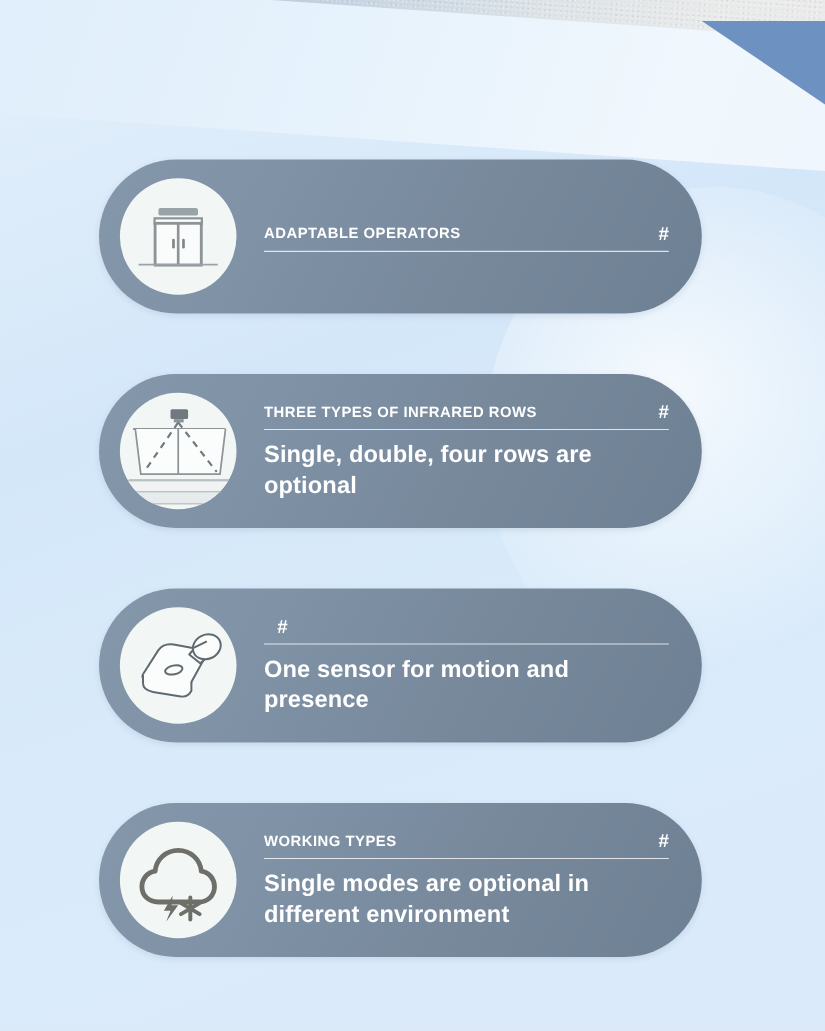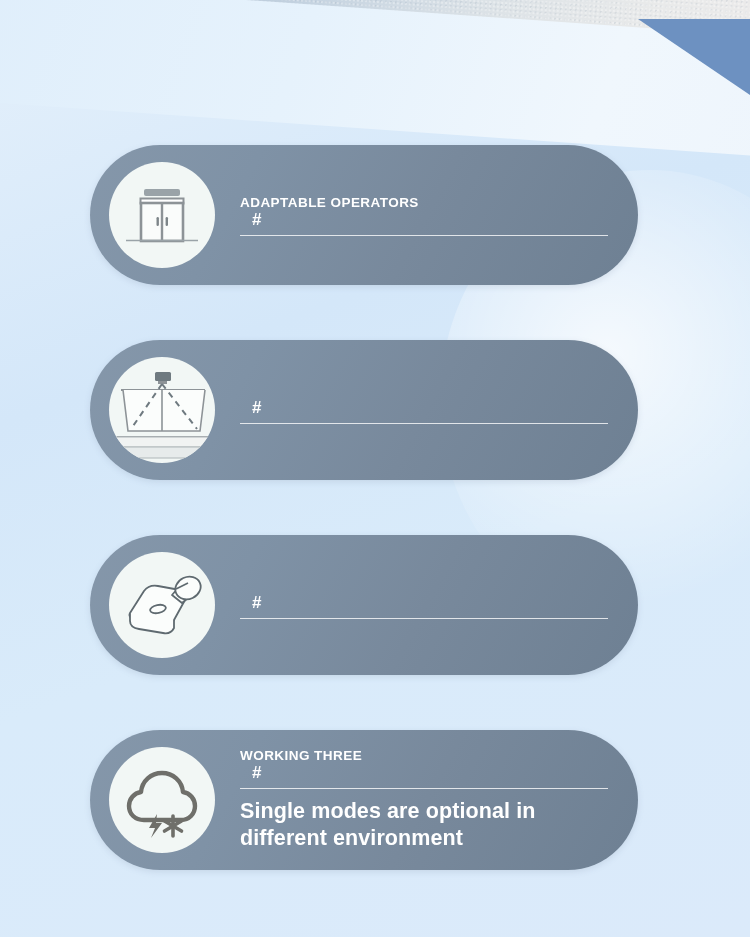--- a/index.html
+++ b/index.html
@@ -120,26 +120,25 @@
   .card-body {
     flex: 1 1 auto;
     margin-left: 25px;
     margin-right: 24px;
     padding-top: 2px;
   }
 
   .card-head {
     position: relative;
     display: flex;
-    align-items: flex-start;
+    align-items: center;
     justify-content: space-between;
     padding-bottom: 6px;
     border-bottom: 1px solid rgba(255,255,255,.78);
     margin-right: 6px;
-    flex-direction: column;
   }
 
   .card-title {
     color: #ffffff;
     font-size: 13.5px;
     font-weight: bold;
     letter-spacing: .45px;
     line-height: 1.1;
     white-space: nowrap;
   }
@@ -206,60 +205,63 @@
           <line x1="53" y1="33" x2="53" y2="74" stroke="#8d9397" stroke-width="1.6"></line>
           <line x1="53" y1="27" x2="22" y2="72" stroke="#6f7a80" stroke-width="2" stroke-dasharray="6 5"></line>
           <line x1="53" y1="27" x2="88" y2="72" stroke="#6f7a80" stroke-width="2" stroke-dasharray="6 5"></line>
           <path d="M8 80 H100" stroke="#8d9397" stroke-width="2"></path>
           <rect x="6" y="80" width="96" height="10" fill="#f1f3f2" stroke="#b9c0c2" stroke-width="1.2"></rect>
           <rect x="6" y="90" width="96" height="11" fill="#e7ebeb" stroke="#b9c0c2" stroke-width="1.2"></rect>
         </svg>
       </div>
       <div class="card-body">
         <div class="card-head">
-          <div class="card-hash">#</div>
-        </div>
+          <div class="card-title">THREE TYPES OF INFRARED ROWS</div>
+          <div class="card-hash">#</div>
+        </div>
+        <div class="card-desc">Single, double, four rows are optional</div>
       </div>
     </div>
 
     <div class="card">
       <div class="icon-badge">
         <svg width="96" height="96" viewBox="0 0 96 96">
           <g fill="#fbfdfc" stroke="#5f6a70" stroke-width="1.8" stroke-linejoin="round">
             <path d="M16 56 L30 34 C33 30 38 28 44 29 L66 33 C71 34 73 38 71 43 L60 63 C58 67 53 69 48 68 L24 64 C18 63 14 60 16 56 Z"></path>
             <path d="M16 56 L16 64 C16 69 19 71 25 72 L49 76 C54 77 58 75 60 71 L60 63"></path>
             <ellipse cx="44" cy="52" rx="8" ry="4" transform="rotate(-12 44 52)"></ellipse>
             <path d="M58 38 L70 24 C73 20 79 20 82 24 C85 28 84 33 80 36 L68 46 Z"></path>
             <ellipse cx="74" cy="31" rx="13" ry="11" transform="rotate(-25 74 31)"></ellipse>
             <path d="M62 32 L74 26"></path>
           </g>
         </svg>
       </div>
       <div class="card-body">
         <div class="card-head">
           <div class="card-hash">#</div>
         </div>
+        <div class="card-desc">One sensor for motion and presence</div>
       </div>
     </div>
 
     <div class="card">
       <div class="icon-badge">
         <svg width="92" height="92" viewBox="0 0 92 92">
           <path d="M28 66 C19 66 13 60 13 52 C13 45 18 39 25 38 C26 27 35 19 46 19 C57 19 66 27 67 38 C74 39 79 45 79 52 C79 60 73 66 65 66 Z" fill="none" stroke="#6f6f6a" stroke-width="4.4" stroke-linejoin="round"></path>
           <path d="M41 60 L33 74 L39 74 L35 84 L46 69 L40 69 Z" fill="#6f6f6a"></path>
           <g stroke="#6f6f6a" stroke-width="3.6" stroke-linecap="round">
             <line x1="57" y1="62" x2="57" y2="82"></line>
             <line x1="48.5" y1="67" x2="65.5" y2="77"></line>
             <line x1="48.5" y1="77" x2="65.5" y2="67"></line>
           </g>
         </svg>
       </div>
       <div class="card-body">
         <div class="card-head">
-          <div class="card-title">WORKING THREE</div>
+          <div class="card-title">WORKING TYPES</div>
           <div class="card-hash">#</div>
         </div>
         <div class="card-desc">Single modes are optional in different environment</div>
       </div>
     </div>
 
     <div class="bottom-pad"></div>
   </div>
 </div>
 

